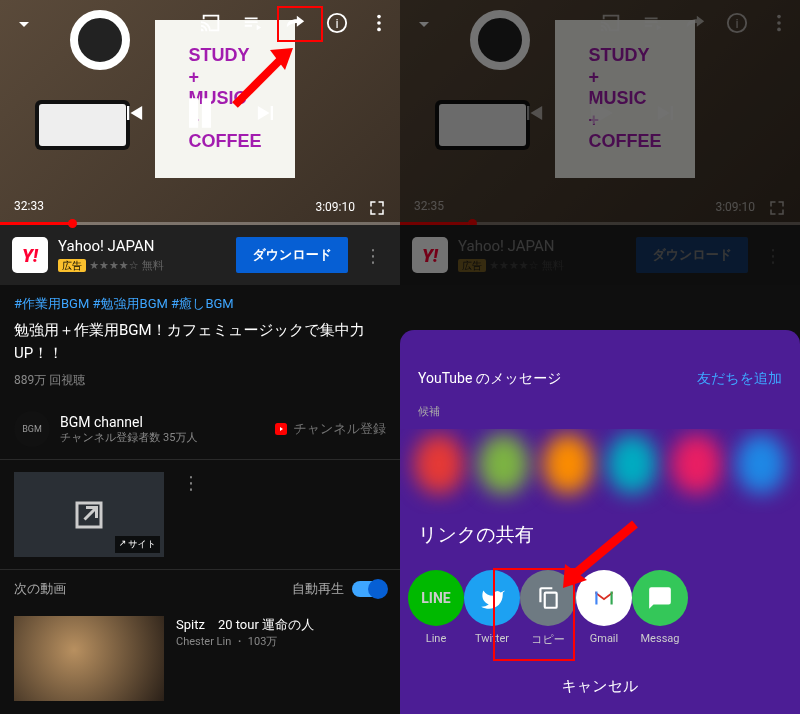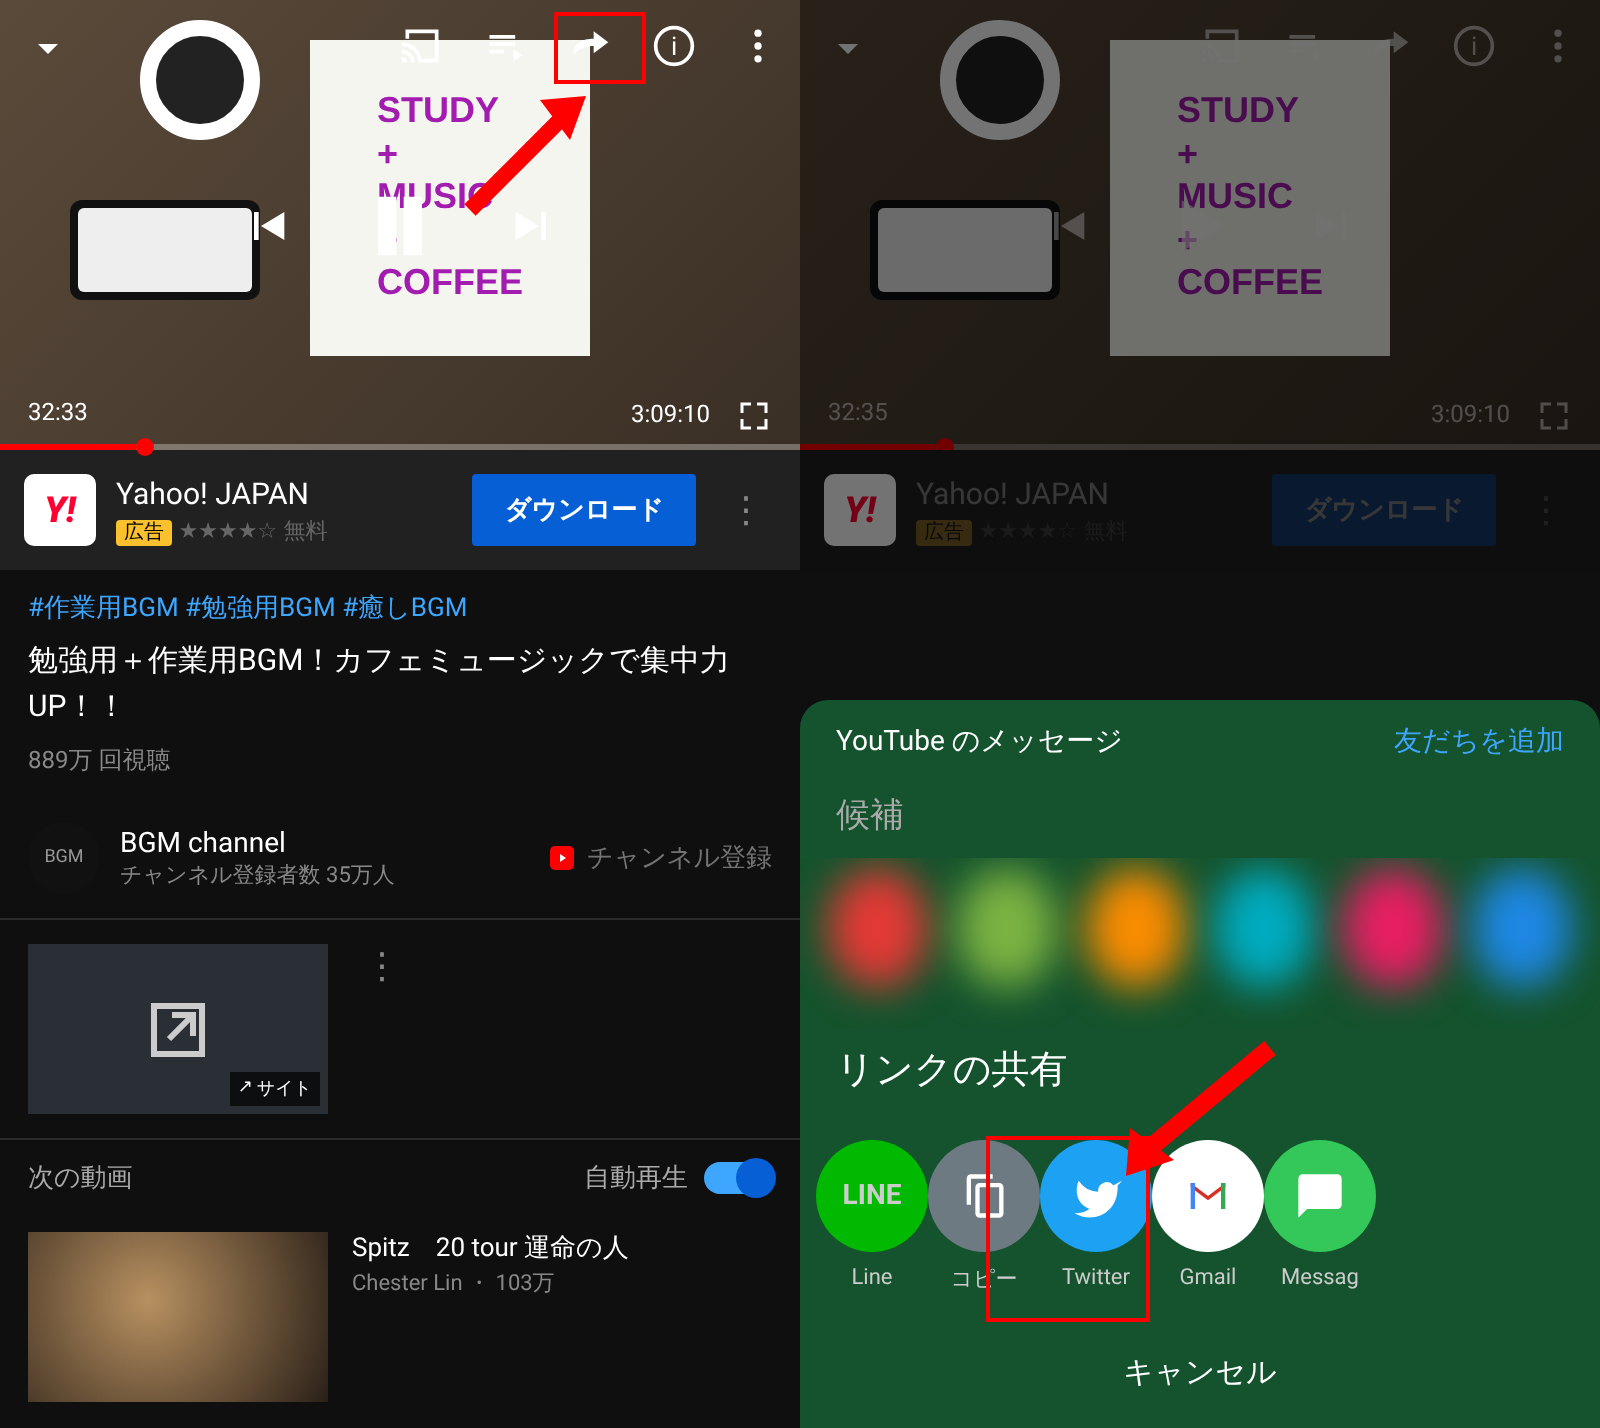--- a/index.html
+++ b/index.html
@@ -45,24 +45,24 @@
 .pdom{font-size:11px;color:#888;margin-top:2px}
 .sitebtn{border:1px solid #3ea6ff;color:#3ea6ff;padding:5px 14px;font-size:12px;margin-top:6px;display:inline-block}
 .next{display:flex;justify-content:space-between;padding:10px 14px;font-size:13px;color:#aaa;align-items:center}
 .toggle{width:34px;height:16px;background:#3ea6ff;border-radius:8px;position:relative}
 .toggle::after{content:"";position:absolute;right:-2px;top:-2px;width:20px;height:20px;background:#065fd4;border-radius:50%}
 .vid{display:flex;padding:8px 14px;gap:12px}
 .vthumb{width:150px;height:85px;background:#3a3028}
 .vinfo{flex:1;font-size:13px;line-height:1.4}
 .vchan{font-size:11px;color:#888}
 .dim{position:absolute;inset:0;background:rgba(0,0,0,.55);z-index:2}
-.sheet{position:absolute;bottom:0;left:0;right:0;background:#14532d;border-radius:14px 14px 0 0;padding-top:4px;z-index:5}
+.sheet{position:absolute;bottom:0;left:0;right:0;background:#4c1d95;border-radius:14px 14px 0 0;padding-top:32px;z-index:5}
 .srow{display:flex;justify-content:space-between;padding:8px 18px;font-size:14px}
 .slink{color:#3ea6ff}
-.slabel{color:#aaa;padding:8px 18px 10px;font-size:17px}
+.slabel{color:#aaa;padding:8px 18px 10px;font-size:11px}
 .bubbles{display:flex;gap:14px;padding:5px 14px 20px;overflow:hidden}
 .bubble{width:60px;height:60px;border-radius:50%;filter:blur(10px)}
 .shareicons{display:flex;justify-content:flex-start;padding:12px 8px;text-align:center}
 .sitem{display:flex;flex-direction:column;align-items:center;gap:6px;font-size:11px;color:#ccc}
 .scircle{width:56px;height:56px;border-radius:50%;display:flex;align-items:center;justify-content:center}
 .scircle svg{width:26px;height:26px;fill:#fff}
 .cancel{text-align:center;padding:18px;font-size:15px}
 .redbox{position:absolute;border:2px solid #f00;z-index:10}
 .arrow{position:absolute;z-index:10}
 </style>
@@ -262,34 +262,34 @@
     </div>
     <div class="slabel" style="color:#fff;font-size:19px">リンクの共有</div>
     <div class="shareicons">
       <div class="sitem">
           <div class="scircle" style="background:#00b900">
             <span style="font-weight:700;font-size:14px">LINE</span>
           </div>
           <span>Line</span>
         </div>
       <div class="sitem">
+          <div class="scircle" style="background:#1da1f2">
+            <svg viewBox="0 0 24 24">
+              <path d="M22 6a8 8 0 01-2 1 4 4 0 00-7 3A11 11 0 014 5s-4 9 5 13a12 12 0 01-7 2c9 5 20 0 20-12v-1a8 8 0 002-2z"></path>
+            </svg>
+          </div>
+          <span>Twitter</span>
+        </div>
+      <div class="sitem">
           <div class="scircle" style="background:#6e7a82">
             <svg viewBox="0 0 24 24">
               <path d="M16 2H6a2 2 0 00-2 2v12h2V4h10zm3 4H10a2 2 0 00-2 2v12a2 2 0 002 2h9a2 2 0 002-2V8a2 2 0 00-2-2zm0 14H10V8h9z"></path>
             </svg>
           </div>
           <span>コピー</span>
-        </div>
-      <div class="sitem">
-          <div class="scircle" style="background:#1da1f2">
-            <svg viewBox="0 0 24 24">
-              <path d="M22 6a8 8 0 01-2 1 4 4 0 00-7 3A11 11 0 014 5s-4 9 5 13a12 12 0 01-7 2c9 5 20 0 20-12v-1a8 8 0 002-2z"></path>
-            </svg>
-          </div>
-          <span>Twitter</span>
         </div>
       <div class="sitem">
           <div class="scircle" style="background:#fff">
             <svg viewBox="0 0 24 24">
               <path fill="#d93025" d="M4 6l8 6 8-6v2l-8 6-8-6z"></path>
               <path fill="#4285f4" d="M4 6h2v12H4z"></path>
               <path fill="#34a853" d="M18 6h2v12h-2z"></path>
             </svg>
           </div>
           <span>Gmail</span>

